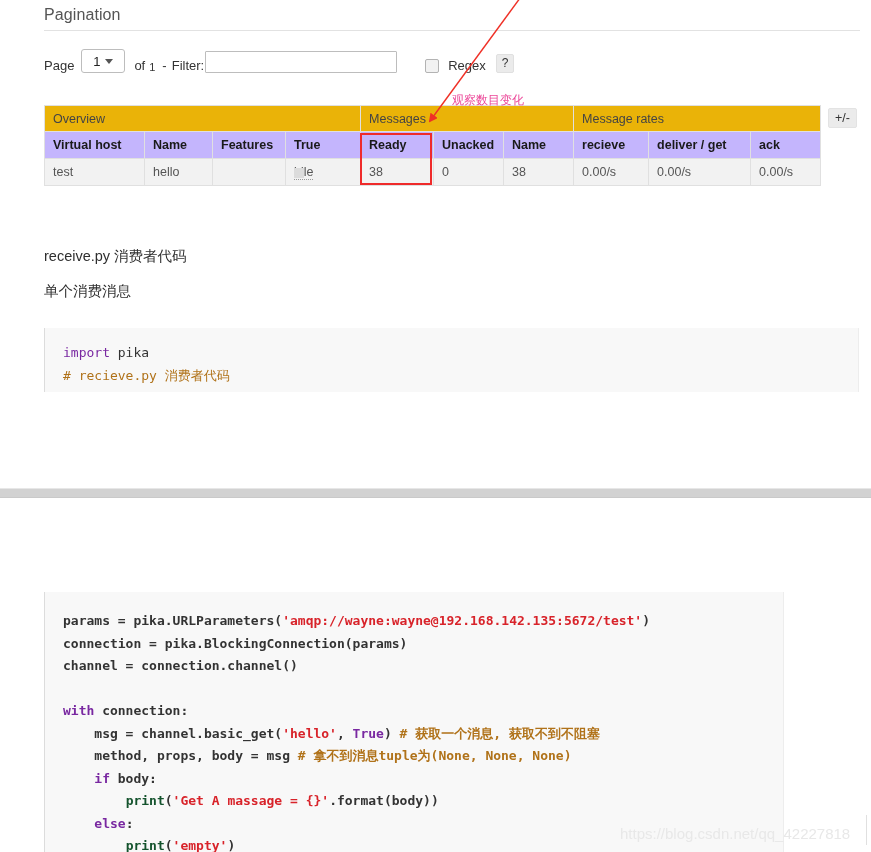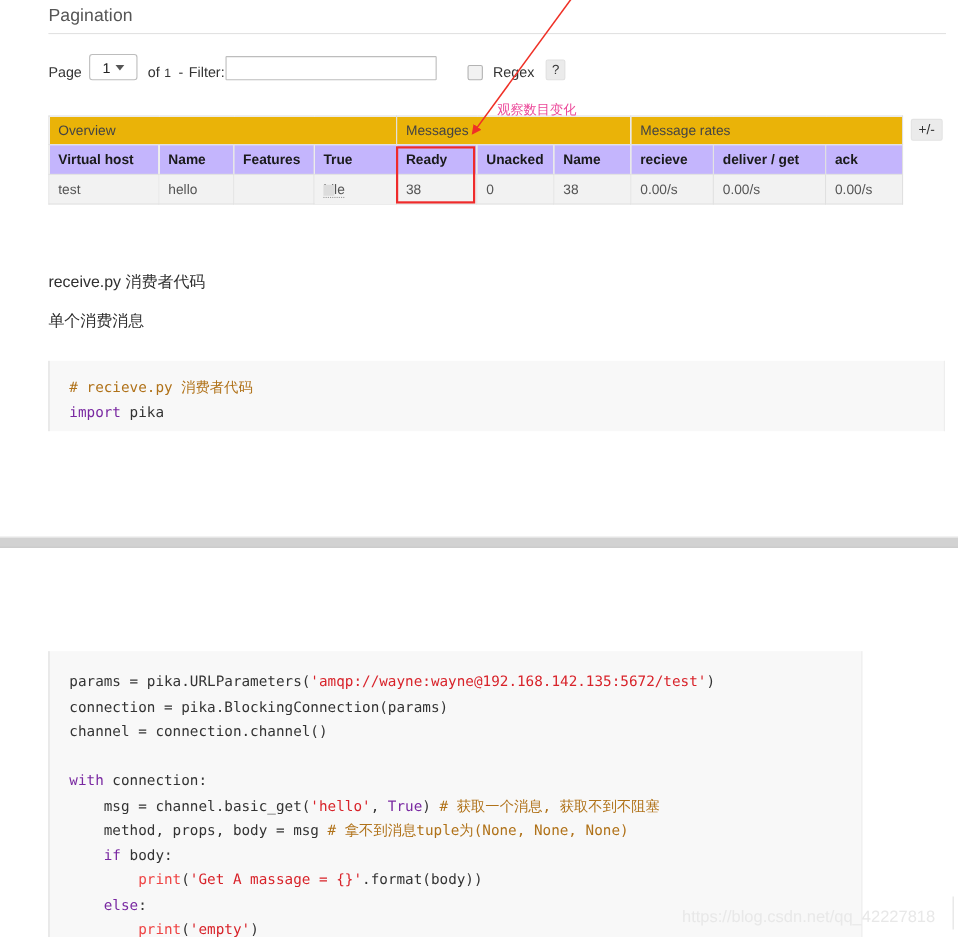--- a/index.html
+++ b/index.html
@@ -221,25 +221,26 @@
     width: 815px;
     height: 64px;
     padding: 14px 0 0 18px;
   }
   #code-block-main {
     left: 44px;
     top: 592px;
     width: 740px;
     height: 260px;
     padding: 18px 0 0 18px;
+    font-weight: bold;
   }
   .tok-kw      { color: #7928a1; }
   .tok-str     { color: #d8232a; }
   .tok-com     { color: #b07219; }
-  .tok-fn      { color: #ef4444; }
+  .tok-fn      { color: #14532d; }
   .tok-plain   { color: #333; }
 
   
   #section-divider {
     position: absolute;
     left: 0;
     top: 488px;
     width: 871px;
     height: 8px;
     background: #d2d2d2;
@@ -342,21 +343,21 @@
     </tr>
   </tbody>
     </table>
 </div>
 
 <div id="plusminus-btn">+/-</div>
 
 <div class="body-heading" id="heading-receive">receive.py 消费者代码</div>
 <div class="body-heading" id="heading-single">单个消费消息</div>
 
-<div class="code-block" id="code-block-top"><div><span class="tok-com"># recieve.py 消费者代码</span></div><div><span class="tok-kw">import</span><span class="tok-plain"> pika</span></div></div>
+<div class="code-block" id="code-block-top"><div><span class="tok-kw">import</span><span class="tok-plain"> pika</span></div><div><span class="tok-com"># recieve.py 消费者代码</span></div></div>
 
 <div id="section-divider"></div>
 
 <div class="code-block" id="code-block-main"><div><span class="tok-plain">params = pika.URLParameters(</span><span class="tok-str">'amqp://wayne:wayne@192.168.142.135:5672/test'</span><span class="tok-plain">)</span></div><div><span class="tok-plain">connection = pika.BlockingConnection(params)</span></div><div><span class="tok-plain">channel = connection.channel()</span></div><div>&nbsp;</div><div><span class="tok-kw">with</span><span class="tok-plain"> connection:</span></div><div><span class="tok-plain">    msg = channel.basic_get(</span><span class="tok-str">'hello'</span><span class="tok-plain">, </span><span class="tok-kw">True</span><span class="tok-plain">) </span><span class="tok-com"># 获取一个消息, 获取不到不阻塞</span></div><div><span class="tok-plain">    method, props, body = msg </span><span class="tok-com"># 拿不到消息tuple为(None, None, None)</span></div><div><span class="tok-plain">    </span><span class="tok-kw">if</span><span class="tok-plain"> body:</span></div><div><span class="tok-plain">        </span><span class="tok-fn">print</span><span class="tok-plain">(</span><span class="tok-str">'Get A massage = {}'</span><span class="tok-plain">.format(body))</span></div><div><span class="tok-plain">    </span><span class="tok-kw">else</span><span class="tok-plain">:</span></div><div><span class="tok-plain">        </span><span class="tok-fn">print</span><span class="tok-plain">(</span><span class="tok-str">'empty'</span><span class="tok-plain">)</span></div></div>
 
 <svg id="annotation-layer" viewBox="0 0 871 852" width="871" height="852">
   <defs>
     <marker id="redarrow" markerWidth="9" markerHeight="9" refX="7" refY="4.5" orient="auto" markerUnits="userSpaceOnUse">
       <path d="M0,0 L9,4.5 L0,9 z" fill="#ef3026"></path>
     </marker>

